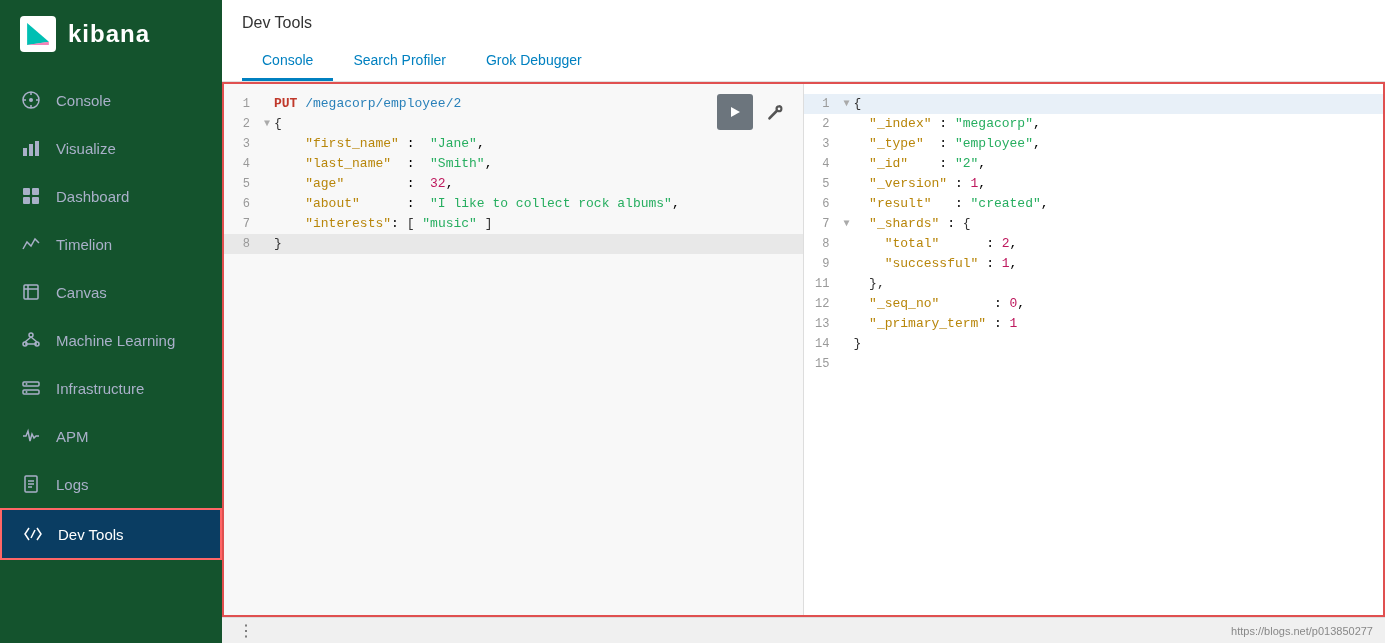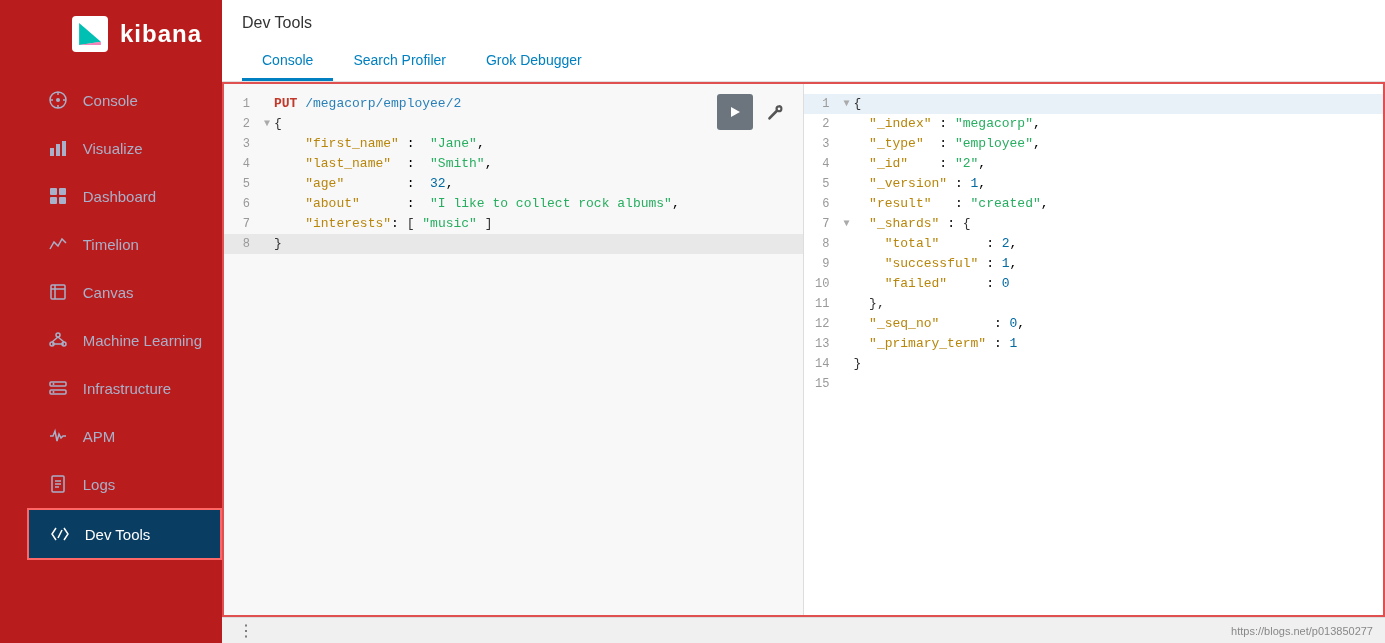--- a/index.html
+++ b/index.html
@@ -1,26 +1,25 @@
 <!DOCTYPE html>
 <html><head>
   <meta charset="utf-8">
   <style>
     * { box-sizing: border-box; margin: 0; padding: 0; }
     body { font-family: -apple-system, BlinkMacSystemFont, 'Segoe UI', sans-serif; display: flex; height: 643px; width: 1385px; overflow: hidden; background: #fff; }
 
     
     .sidebar {
       width: 222px;
-      background: #b91c1c;
+      background: #14532d;
       display: flex;
       flex-direction: column;
       height: 100%;
       flex-shrink: 0;
-      align-items: flex-end;
     }
     .sidebar-logo {
       display: flex;
       align-items: center;
       padding: 16px 20px;
       gap: 12px;
     }
     .kibana-icon {
       width: 36px;
       height: 36px;
@@ -175,21 +174,21 @@
       line-height: 20px;
     }
     .line-8 { background: #e8e8e8; }
 
     
     .kw-put { color: #c0392b; font-weight: bold; }
     .kw-path { color: #2980b9; }
     .kw-brace { color: #333; }
     .kw-key { color: #b8860b; }
     .kw-str { color: #27ae60; }
-    .kw-num { color: #0369a1; }
+    .kw-num { color: #be185d; }
     .kw-bracket { color: #333; }
 
     
     .output-pane {
       flex: 1;
       background: #fff;
       font-family: 'Courier New', Courier, monospace;
       font-size: 13px;
       overflow-y: auto;
       padding: 10px 0;
@@ -504,25 +503,20 @@
         <span class="out-gutter"></span>
         <span class="out-code">    <span class="kw-key">"total"</span>      : <span class="kw-num">2</span>,</span>
       </div>
 
       <div class="out-line">
         <span class="out-line-num">9</span>
         <span class="out-gutter"></span>
         <span class="out-code">    <span class="kw-key">"successful"</span> : <span class="kw-num">1</span>,</span>
       </div>
 
-      <div class="out-line">
-        <span class="out-line-num">10</span>
-        <span class="out-gutter"></span>
-        <span class="out-code">    <span class="kw-key">"failed"</span>     : <span class="kw-num">0</span></span>
-      </div>
 
       <div class="out-line">
         <span class="out-line-num">11</span>
         <span class="out-gutter"></span>
         <span class="out-code">  <span class="kw-brace">},</span></span>
       </div>
 
       <div class="out-line">
         <span class="out-line-num">12</span>
         <span class="out-gutter"></span>

